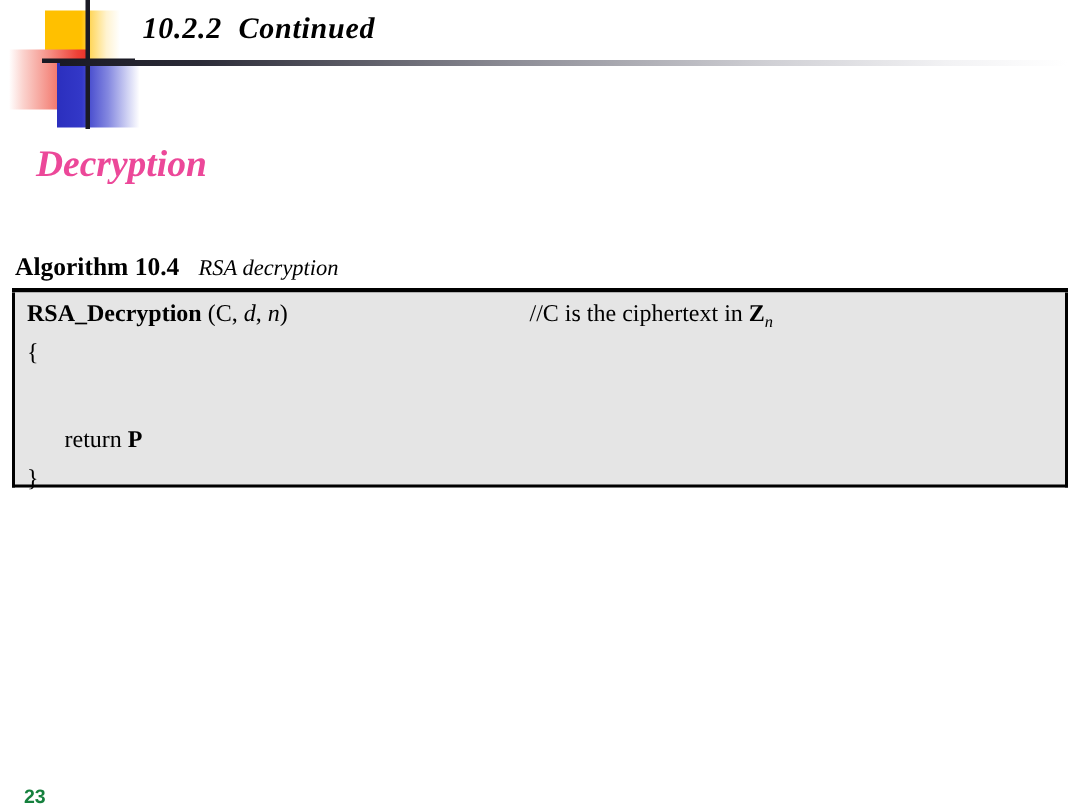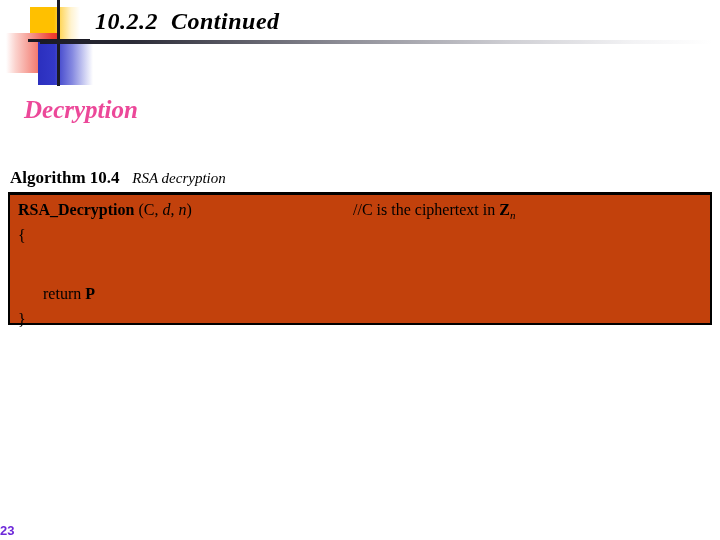--- a/index.html
+++ b/index.html
@@ -63,21 +63,21 @@
     width: 62px;
     height: 3px;
     background: #1a1a24;
   }
 
   
   #slide-title {
     position: absolute;
     left: 95px;
     top: 8px;
-    font-size: 24px;
+    font-size: 20px;
     font-weight: bold;
     font-style: italic;
     letter-spacing: 0.5px;
     white-space: pre;
   }
   #title-rule {
     position: absolute;
     left: 40px;
     top: 40px;
     width: 672px;
@@ -120,21 +120,21 @@
     width: 704px;
     height: 3px;
     background: #000000;
   }
   #algorithm-box {
     border: 2px solid #000000;
     border-top: 0;
     width: 700px;
     height: 128px;
     position: relative;
-    background: #c2410c;
+    background: #e5e5e5;
   }
   .code-line {
     position: absolute;
     white-space: pre;
     font-size: 16px;
     font-family: "Liberation Serif", serif;
   }
   .code-col-a { left: 8px; }
   .code-col-b { left: 332px; margin-left: 11px; }
   .ln-1 { top: 6px; }
@@ -151,26 +151,26 @@
   .sup {
     font-style: italic;
     font-size: 11px;
     vertical-align: super;
   }
   .arrow { font-size: 16px; }
 
   
   #page-number {
     position: absolute;
-    left: 0px;
+    left: 16px;
     bottom: 2px;
     font-size: 13px;
     font-family: "Liberation Sans", sans-serif;
     font-weight: bold;
-    color: #6d28d9;
+    color: #15803d;
   }
 </style>
 </head>
 <body>
 
 <div id="logo-cluster">
   <div class="sq-yellow"></div>
   <div class="sq-red"></div>
   <div class="sq-blue"></div>
   <div class="rule-horiz-short"></div>

